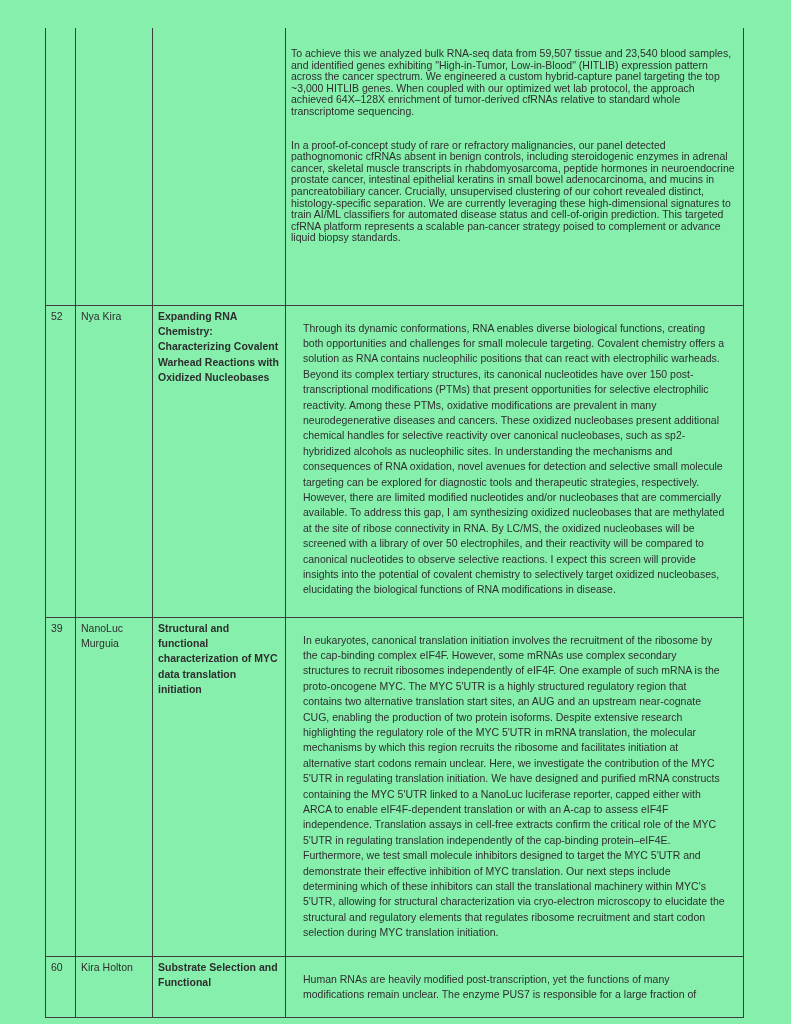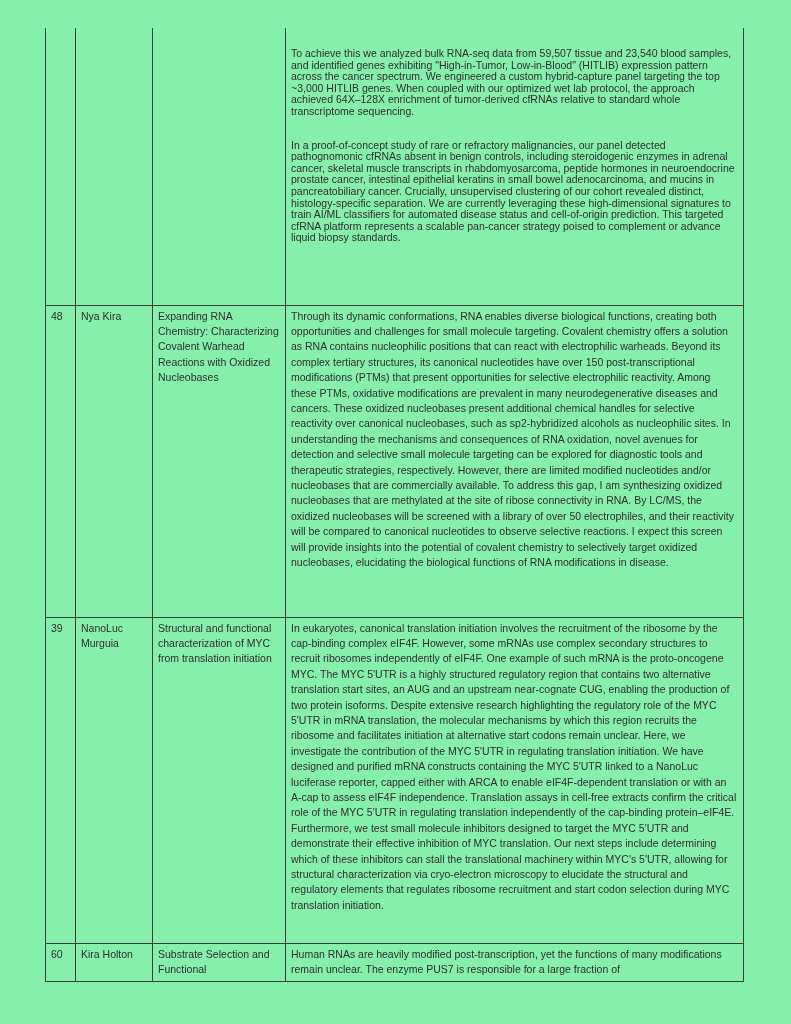--- a/index.html
+++ b/index.html
@@ -24,22 +24,22 @@
   table.abs-table td {
     border-right: 1px solid #3d3d3d;
     border-bottom: 1px solid #3d3d3d;
     vertical-align: top;
     padding: 3px 6px 3px 5px;
     font-size: 10.5px;
     line-height: 15.4px;
     overflow: hidden;
   }
   td.c-num   { padding-left: 5px; }
-  td.c-title { padding-right: 14px; } 
-  td.c-abs p { margin: 0; }
+  td.c-title { padding-right: 14px; font-weight: bold; } 
+  td.c-abs p { margin: 12px; }
   
   td.c-abs.cont { line-height: 11.6px; }
   td.c-abs.cont p.p-first  { margin: 17px 0 0 0; }
   td.c-abs.cont p.p-second { margin: 22px 0 9px 0; }
   tr.r37 { height: 277px; }
   tr.r38 { height: 312px; }
   tr.r39 { height: 326px; }
   tr.r40 { height: 38px; }
 </style>
 </head>
@@ -59,32 +59,32 @@
       <td class="c-num"></td>
       <td class="c-name"></td>
       <td class="c-title"></td>
       <td class="c-abs cont">
         <p class="p-first">To achieve this we analyzed bulk RNA-seq data from 59,507 tissue and 23,540 blood samples, and identified genes exhibiting "High-in-Tumor, Low-in-Blood" (HITLIB) expression pattern across the cancer spectrum. We engineered a custom hybrid-capture panel targeting the top ~3,000 HITLIB genes. When coupled with our optimized wet lab protocol, the approach achieved 64X–128X enrichment of tumor-derived cfRNAs relative to standard whole transcriptome sequencing.</p>
         <p class="p-second">In a proof-of-concept study of rare or refractory malignancies, our panel detected pathognomonic cfRNAs absent in benign controls, including steroidogenic enzymes in adrenal cancer, skeletal muscle transcripts in rhabdomyosarcoma, peptide hormones in neuroendocrine prostate cancer, intestinal epithelial keratins in small bowel adenocarcinoma, and mucins in pancreatobiliary cancer. Crucially, unsupervised clustering of our cohort revealed distinct, histology-specific separation. We are currently leveraging these high-dimensional signatures to train AI/ML classifiers for automated disease status and cell-of-origin prediction. This targeted cfRNA platform represents a scalable pan-cancer strategy poised to complement or advance liquid biopsy standards.</p>
       </td>
     </tr>
 
     <tr class="r38">
-      <td class="c-num">48</td>
+      <td class="c-num">52</td>
       <td class="c-name">Nya Kira</td>
       <td class="c-title">Expanding RNA Chemistry: Characterizing Covalent Warhead Reactions with Oxidized Nucleobases</td>
       <td class="c-abs">
         <p>Through its dynamic conformations, RNA enables diverse biological functions, creating both opportunities and challenges for small molecule targeting. Covalent chemistry offers a solution as RNA contains nucleophilic positions that can react with electrophilic warheads. Beyond its complex tertiary structures, its canonical nucleotides have over 150 post-transcriptional modifications (PTMs) that present opportunities for selective electrophilic reactivity. Among these PTMs, oxidative modifications are prevalent in many neurodegenerative diseases and cancers. These oxidized nucleobases present additional chemical handles for selective reactivity over canonical nucleobases, such as sp2-hybridized alcohols as nucleophilic sites. In understanding the mechanisms and consequences of RNA oxidation, novel avenues for detection and selective small molecule targeting can be explored for diagnostic tools and therapeutic strategies, respectively. However, there are limited modified nucleotides and/or nucleobases that are commercially available. To address this gap, I am synthesizing oxidized nucleobases that are methylated at the site of ribose connectivity in RNA. By LC/MS, the oxidized nucleobases will be screened with a library of over 50 electrophiles, and their reactivity will be compared to canonical nucleotides to observe selective reactions. I expect this screen will provide insights into the potential of covalent chemistry to selectively target oxidized nucleobases, elucidating the biological functions of RNA modifications in disease.</p>
       </td>
     </tr>
 
     <tr class="r39">
       <td class="c-num">39</td>
       <td class="c-name">NanoLuc Murguia</td>
-      <td class="c-title">Structural and functional characterization of MYC from translation initiation</td>
+      <td class="c-title">Structural and functional characterization of MYC data translation initiation</td>
       <td class="c-abs">
         <p>In eukaryotes, canonical translation initiation involves the recruitment of the ribosome by the cap-binding complex eIF4F. However, some mRNAs use complex secondary structures to recruit ribosomes independently of eIF4F. One example of such mRNA is the proto-oncogene MYC. The MYC 5'UTR is a highly structured regulatory region that contains two alternative translation start sites, an AUG and an upstream near-cognate CUG, enabling the production of two protein isoforms. Despite extensive research highlighting the regulatory role of the MYC 5'UTR in mRNA translation, the molecular mechanisms by which this region recruits the ribosome and facilitates initiation at alternative start codons remain unclear. Here, we investigate the contribution of the MYC 5'UTR in regulating translation initiation. We have designed and purified mRNA constructs containing the MYC 5'UTR linked to a NanoLuc luciferase reporter, capped either with ARCA to enable eIF4F-dependent translation or with an A-cap to assess eIF4F independence. Translation assays in cell-free extracts confirm the critical role of the MYC 5'UTR in regulating translation independently of the cap-binding protein–eIF4E. Furthermore, we test small molecule inhibitors designed to target the MYC 5'UTR and demonstrate their effective inhibition of MYC translation. Our next steps include determining which of these inhibitors can stall the translational machinery within MYC's 5'UTR, allowing for structural characterization via cryo-electron microscopy to elucidate the structural and regulatory elements that regulates ribosome recruitment and start codon selection during MYC translation initiation.</p>
       </td>
     </tr>
 
     <tr class="r40">
       <td class="c-num">60</td>
       <td class="c-name">Kira Holton</td>
       <td class="c-title">Substrate Selection and Functional</td>
       <td class="c-abs">

